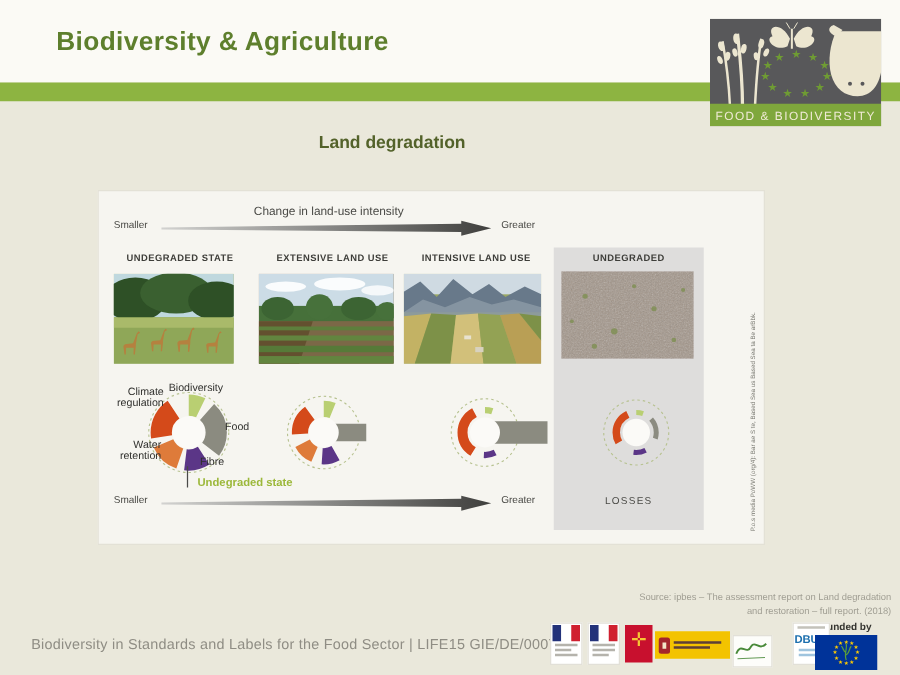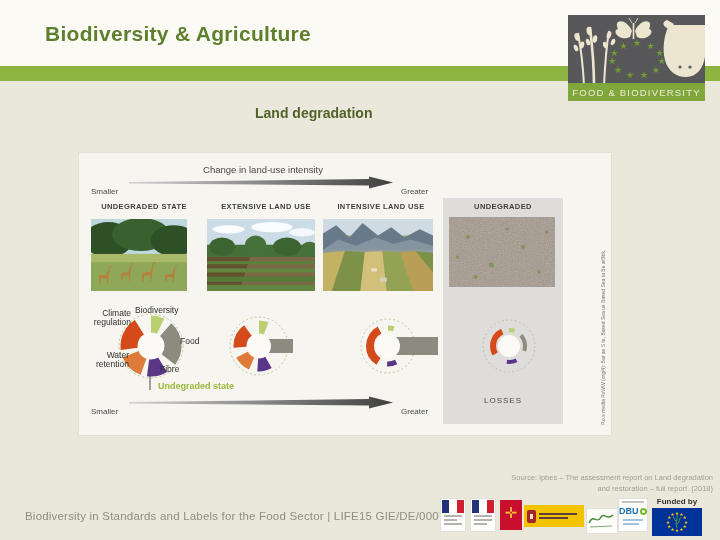--- a/index.html
+++ b/index.html
@@ -12,21 +12,21 @@
   .green-bar{left:0;top:66px;width:720px;height:15px;background:#8db441;}
   .slide-title{left:45px;top:22px;font-size:21px;font-weight:bold;color:#5e7f2d;letter-spacing:.3px;}
   .sub-left{left:28px;top:105px;font-size:14px;font-weight:bold;color:#45482f;}
   .sub-right{left:255px;top:105px;font-size:14px;font-weight:bold;color:#53622a;}
 
   .logo-box{left:568px;top:15px;width:137px;height:86px;z-index:5;}
 
   .figure{left:78px;top:152px;width:534px;height:284px;background:#f6f5f0;border:1px solid #e3e1d6;box-sizing:border-box;}
   .aband-box{left:364px;top:45px;width:120px;height:226px;background:#dedddc;}
   .fig-title{left:34px;top:11px;width:300px;text-align:center;font-size:9.5px;color:#4a4a46;}
-  .axis-label{font-size:8px;color:#4a4a46;margin-top:12px;}
+  .axis-label{font-size:8px;color:#4a4a46;}
   .col-head{top:49px;font-size:7.5px;font-weight:bold;color:#3e3e3a;text-align:center;letter-spacing:.4px;}
   .svc-label{font-size:8.5px;color:#2f2f2c;line-height:9px;}
   .undeg-label{left:79px;top:228px;font-size:9px;color:#9cb83a;font-weight:bold;}
   .caption{left:44px;top:257px;width:300px;text-align:center;font-size:10px;color:#4a4a46;}
   .losses{left:364px;top:243px;width:120px;text-align:center;font-size:8px;letter-spacing:1px;color:#4a4a46;}
   .vtext{left:521px;top:14px;height:258px;width:10px;font-size:5px;color:#77776f;
          writing-mode:vertical-rl;transform:rotate(180deg);white-space:nowrap;overflow:hidden;}
 
   .dashring{fill:none;stroke:#b7c290;stroke-width:.9;stroke-dasharray:2 2.4;}
   .seg{fill:none;}
@@ -41,21 +41,21 @@
   .fr-flag i{flex:1;}
   .tl{height:2px;background:#b5b3ac;margin:2px 2px 0 2px;}
   .tl.short{margin-right:7px;}
   .occ-logo{width:22px;height:30px;background:#c8102e;color:#f7c634;text-align:center;line-height:26px;font-size:15px;}
   .spain-logo{width:60px;height:22px;background:#f3c300;display:flex;align-items:center;padding:0 3px;box-sizing:border-box;gap:3px;}
   .spain-emblem{width:9px;height:13px;background:#a4262c;border-radius:2px;position:relative;}
   .spain-emblem:after{content:"";position:absolute;left:3px;top:4px;width:3px;height:5px;background:#f3e6c8;}
   .spain-lines{flex:1;}
   .spain-lines div{height:2px;background:#5d4037;margin:2px 0;}
   .script-logo{width:30px;height:24px;background:#fdfdfa;border:1px solid #e2e0d8;}
-  .dbu-logo{width:30px;height:34px;background:#fff;border:1px solid #e2e0d8;box-sizing:border-box;text-align:left;}
+  .dbu-logo{width:30px;height:34px;background:#fff;border:1px solid #e2e0d8;box-sizing:border-box;text-align:right;margin-left:16px;}
   .dbu-top{height:2px;background:#c4c2ba;margin:2px 3px;}
   .dbu-mark{font-size:9px;font-weight:bold;color:#1c6fae;line-height:12px;}
   .dbu-ring{display:inline-block;width:7px;height:7px;border:2px solid #76b82a;border-radius:50%;vertical-align:middle;margin-left:1px;box-sizing:border-box;}
   .dbu-sub{height:2px;background:#9fc4de;margin:2px 4px;}
 </style>
 </head>
 <body>
 
 <div id="slide">
 

